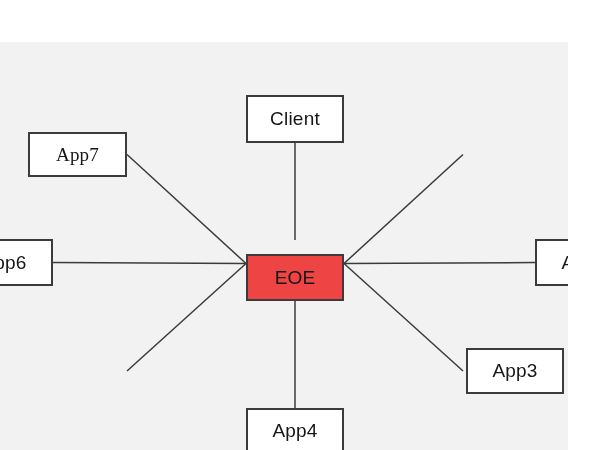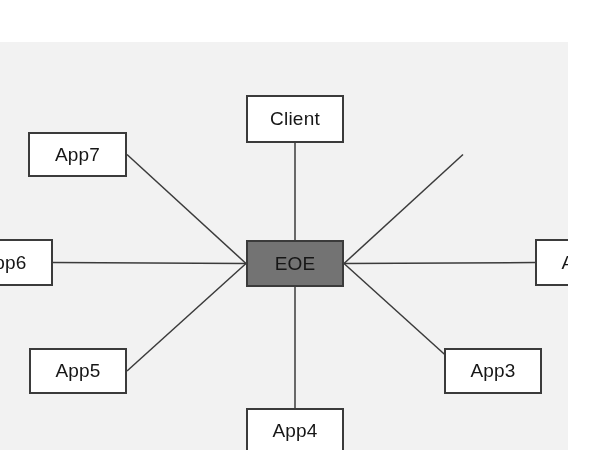--- a/index.html
+++ b/index.html
@@ -47,34 +47,31 @@
       <line x1="53" y1="220.5" x2="246" y2="221.5" stroke="#3b3b3b" stroke-width="1.5"></line>
       <line x1="127" y1="329" x2="246" y2="221.5" stroke="#3b3b3b" stroke-width="1.5"></line>
       <line x1="463" y1="112.5" x2="344" y2="221.5" stroke="#3b3b3b" stroke-width="1.5"></line>
       <line x1="535" y1="220.5" x2="344" y2="221.5" stroke="#3b3b3b" stroke-width="1.5"></line>
       <line x1="463" y1="329" x2="344" y2="221.5" stroke="#3b3b3b" stroke-width="1.5"></line>
       <line x1="295" y1="245" x2="295" y2="366" stroke="#3b3b3b" stroke-width="1.5"></line>
     </svg>
 <div class="node" style="left: 246px; top: 53px; width: 98px; height: 48px; background: rgb(255, 255, 255); border: 2px solid rgb(59, 59, 59);">
       <span class="node-label" style="color: rgb(22, 22, 22);">Client</span>
     </div>
-    <div class="node" style="left: 28px; top: 90px; width: 99px; height: 45px; background: rgb(255, 255, 255); border: 2px solid rgb(59, 59, 59);">
+    <div class="node" style="left: 28px; top: 90px; width: 99px; height: 45px; background: rgb(255, 255, 255); border: 2px solid rgb(59, 59, 59); font-family: Liberation Serif, serif;">
       <span class="node-label" style="color: rgb(22, 22, 22);">App7</span>
     </div>
     <div class="node" style="left: -45px; top: 197px; width: 98px; height: 47px; background: rgb(255, 255, 255); border: 2px solid rgb(59, 59, 59);">
       <span class="node-label" style="color: rgb(22, 22, 22);">App6</span>
     </div>
-    <div class="node" style="left: 246px; top: 198px; width: 98px; height: 47px; background: #737373; border: 2px solid rgb(59, 59, 59);">
+    <div class="node" style="left: 246px; top: 212px; width: 98px; height: 47px; background: #ef4444; border: 2px solid rgb(59, 59, 59);">
       <span class="node-label" style="color: rgb(22, 22, 22);">EOE</span>
     </div>
     <div class="node" style="left: 535px; top: 197px; width: 98px; height: 47px; background: rgb(255, 255, 255); border: 2px solid rgb(59, 59, 59);">
       <span class="node-label" style="color: rgb(22, 22, 22);">App2</span>
     </div>
-    <div class="node" style="left: 29px; top: 306px; width: 98px; height: 46px; background: rgb(255, 255, 255); border: 2px solid rgb(59, 59, 59);">
-      <span class="node-label" style="color: rgb(22, 22, 22);">App5</span>
-    </div>
-    <div class="node" style="left: 444px; top: 306px; width: 98px; height: 46px; background: rgb(255, 255, 255); border: 2px solid rgb(59, 59, 59);">
+    <div class="node" style="left: 466px; top: 306px; width: 98px; height: 46px; background: rgb(255, 255, 255); border: 2px solid rgb(59, 59, 59);">
       <span class="node-label" style="color: rgb(22, 22, 22);">App3</span>
     </div>
     <div class="node" style="left: 246px; top: 366px; width: 98px; height: 46px; background: rgb(255, 255, 255); border: 2px solid rgb(59, 59, 59); justify-content: center;">
       <span class="node-label" style="color: rgb(22, 22, 22);">App4</span>
     </div>
   </div>
 
 </body></html>

